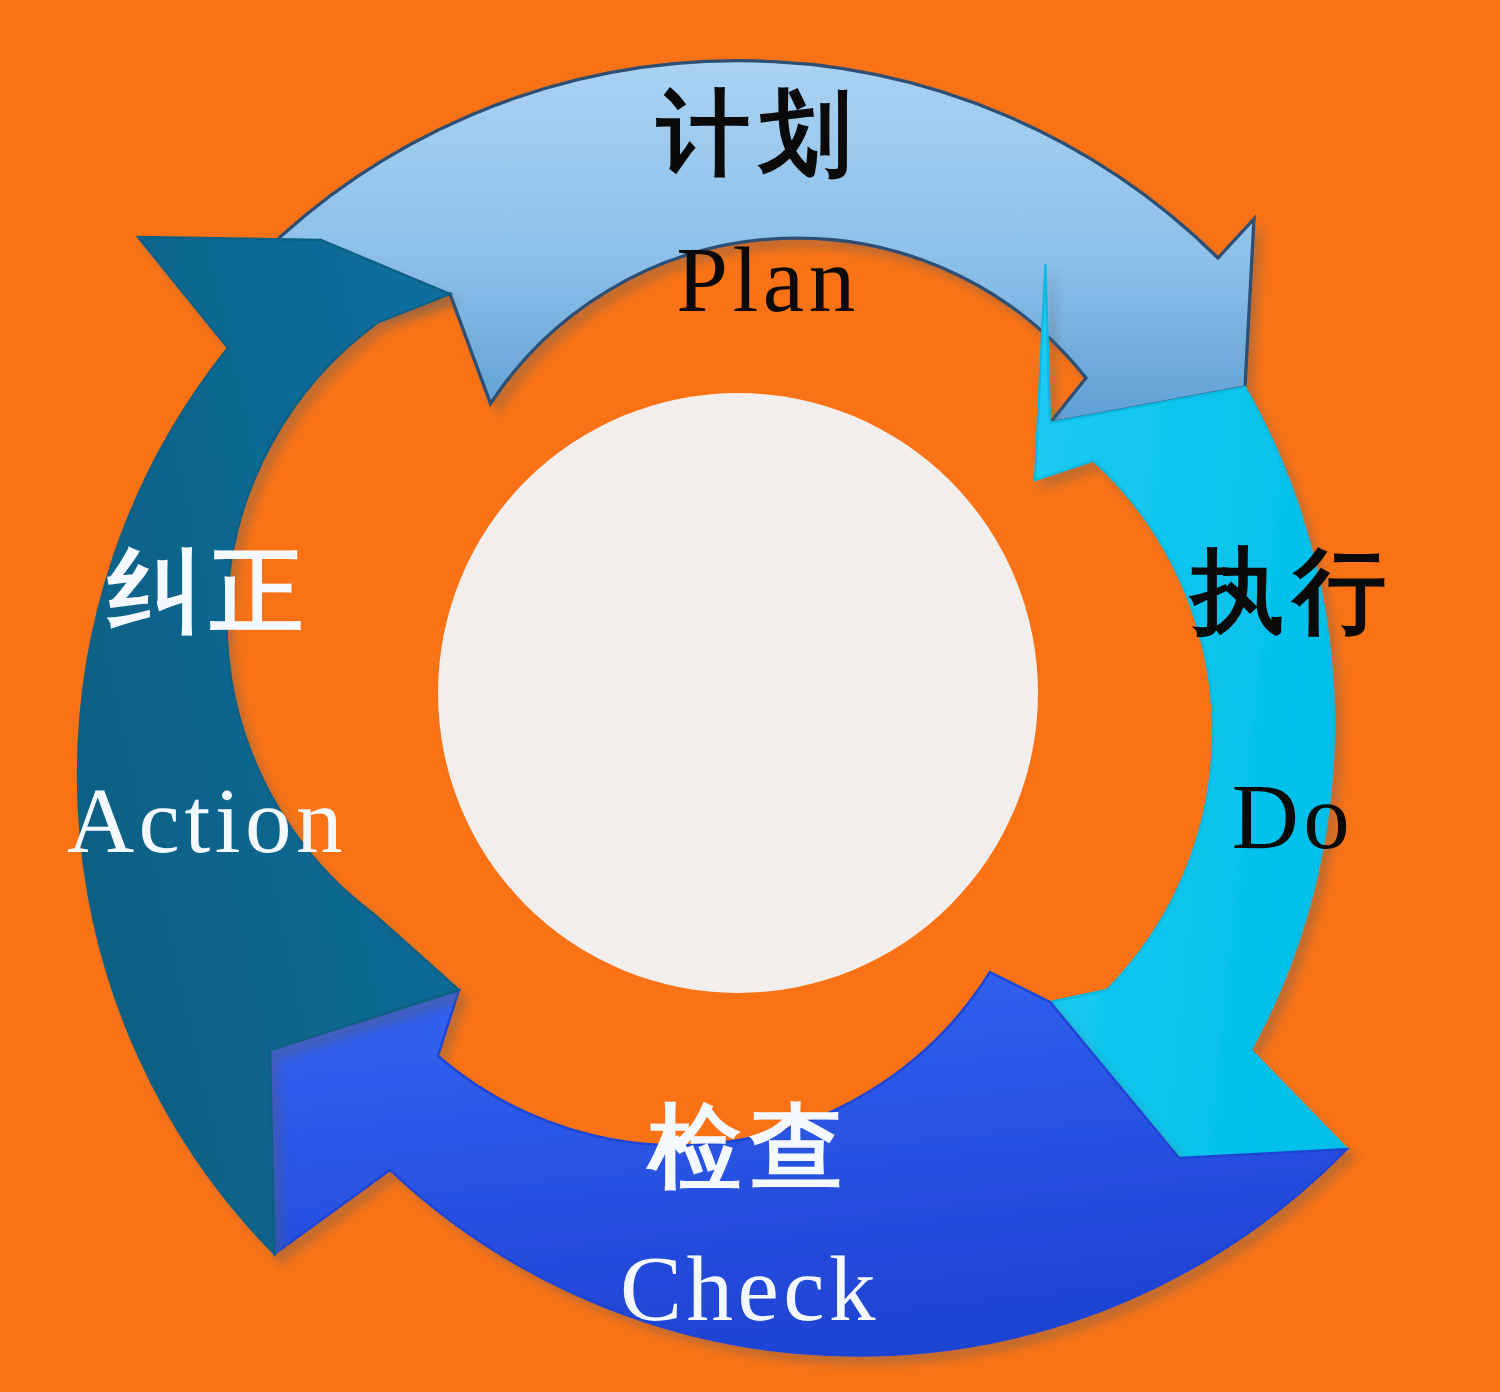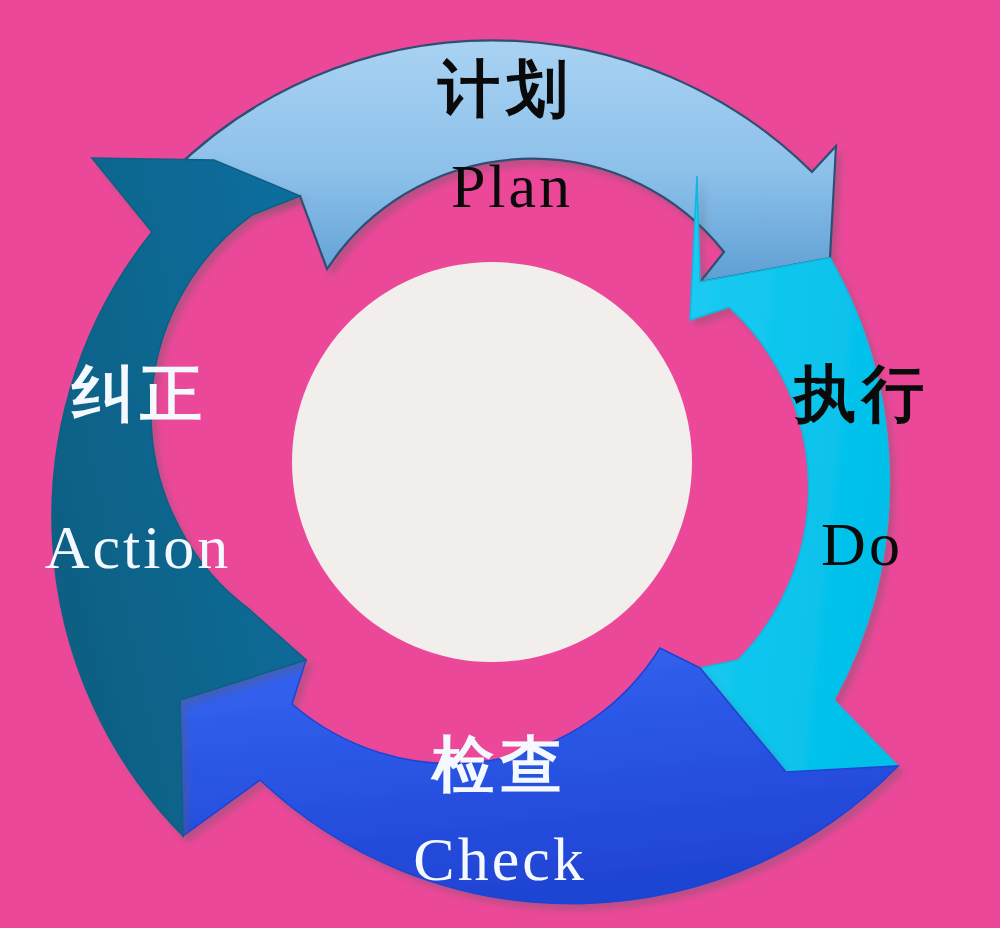--- a/index.html
+++ b/index.html
@@ -10,21 +10,21 @@
   body {
     width: 1000px;
     height: 928px;
     overflow: hidden;
     font-family: "Liberation Serif", "DejaVu Serif", serif;
   }
   #stage {
     position: relative;
     width: 1000px;
     height: 928px;
-    background: #ec4899;
+    background: #f97316;
   }
   #pdca-svg {
     position: absolute;
     inset: 0;
     width: 1000px;
     height: 928px;
     display: block;
   }
   .seg-cn {
     font-family: "Liberation Serif", "DejaVu Serif", serif;

